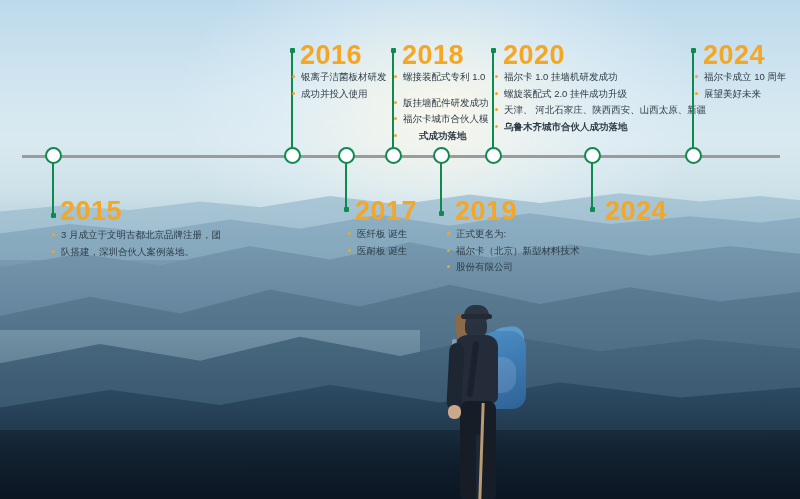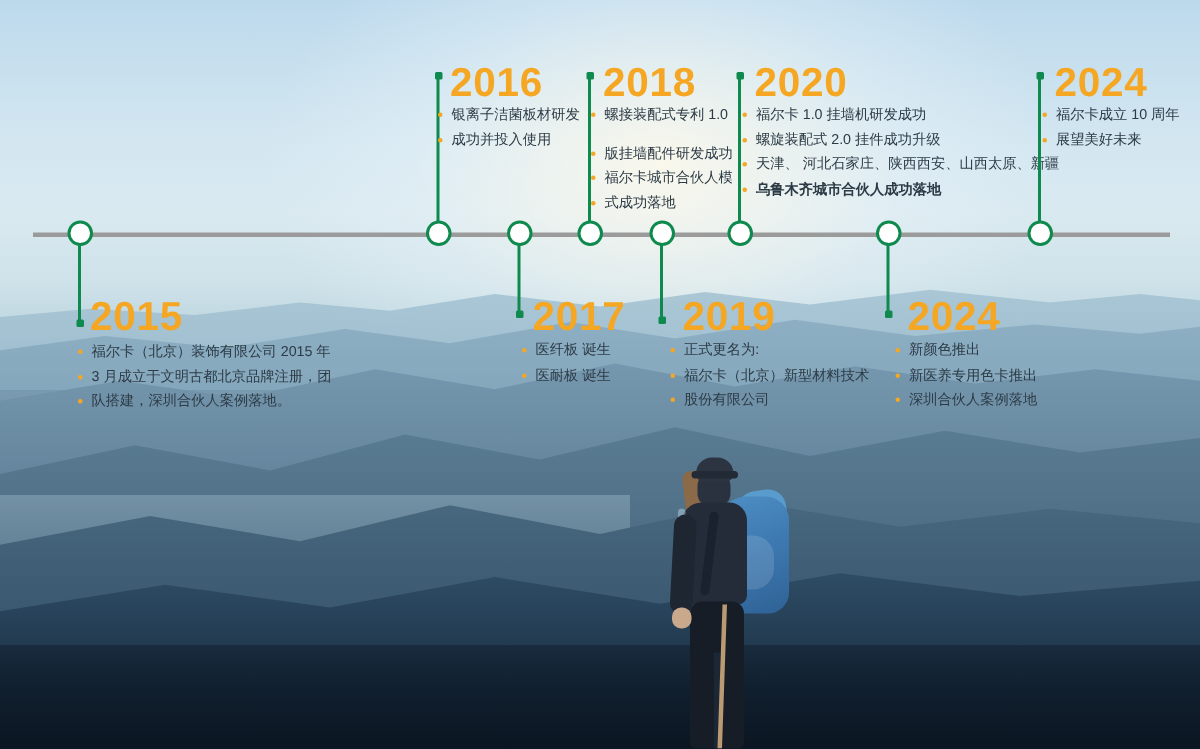--- a/index.html
+++ b/index.html
@@ -119,21 +119,20 @@
   </div>
 
   <div class="axis"></div>
 
   <div class="stem" style="left:52px;top:163px;height:52px;"></div>
   <div class="stemdot" style="left:50.6px;top:213px;"></div>
   <div class="node" style="left:44.5px;top:147px;"></div>
   <div class="year" style="left:60px;top:198px;">2015</div>
   <div class="block" style="left:52px;top:228px;width:185px;">
     <ul class="bullets">
-      <li>福尔卡（北京）装饰有限公司 2015 年</li>
       <li style="list-style:none;">3 月成立于文明古都北京品牌注册，团</li>
       <li>队搭建，深圳合伙人案例落地。</li>
     </ul>
   </div>
 
   <div class="stem" style="left:291px;top:52px;height:96px;"></div>
   <div class="stemdot" style="left:289.6px;top:48px;"></div>
   <div class="node" style="left:283.5px;top:147px;"></div>
   <div class="year" style="left:300px;top:42px;">2016</div>
   <div class="block" style="left:292px;top:70px;width:105px;">
@@ -156,21 +155,21 @@
 
   <div class="stem" style="left:392px;top:52px;height:96px;"></div>
   <div class="stemdot" style="left:390.6px;top:48px;"></div>
   <div class="node" style="left:384.5px;top:147px;"></div>
   <div class="year" style="left:402px;top:42px;">2018</div>
   <div class="block" style="left:394px;top:70px;width:110px;">
     <ul class="bullets">
       <li>螺接装配式专利 1.0</li>
       <li style="padding-left:9px;margin-top:12px;">版挂墙配件研发成功</li>
       <li>福尔卡城市合伙人模</li>
-      <li style="padding-left:9px;">式成功落地</li>
+      <li style="padding-left:25px;font-weight:bold;">式成功落地</li>
     </ul>
   </div>
 
   <div class="stem" style="left:440px;top:163px;height:50px;"></div>
   <div class="stemdot" style="left:438.6px;top:211px;"></div>
   <div class="node" style="left:432.5px;top:147px;"></div>
   <div class="year" style="left:455px;top:198px;">2019</div>
   <div class="block" style="left:447px;top:227px;width:135px;">
     <ul class="bullets">
       <li>正式更名为:</li>
@@ -189,27 +188,20 @@
       <li>螺旋装配式 2.0 挂件成功升级</li>
       <li>天津、 河北石家庄、陕西西安、山西太原、新疆</li>
       <li style="padding-left:9px;font-weight:bold;">乌鲁木齐城市合伙人成功落地</li>
     </ul>
   </div>
 
   <div class="stem" style="left:591px;top:163px;height:46px;"></div>
   <div class="stemdot" style="left:589.6px;top:207px;"></div>
   <div class="node" style="left:583.5px;top:147px;"></div>
   <div class="year" style="left:605px;top:198px;">2024</div>
-  <div class="block" style="left:597px;top:227px;width:140px;">
-    <ul class="bullets">
-      <li>新颜色推出</li>
-      <li>新医养专用色卡推出</li>
-      <li>深圳合伙人案例落地</li>
-    </ul>
-  </div>
 
   <div class="stem" style="left:692px;top:52px;height:96px;"></div>
   <div class="stemdot" style="left:690.6px;top:48px;"></div>
   <div class="node" style="left:684.5px;top:147px;"></div>
   <div class="year" style="left:703px;top:42px;">2024</div>
   <div class="block" style="left:695px;top:70px;width:110px;">
     <ul class="bullets">
       <li>福尔卡成立 10 周年</li>
       <li>展望美好未来</li>
     </ul>

